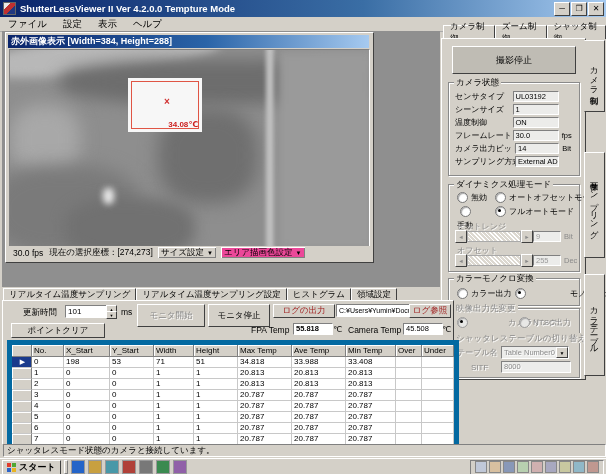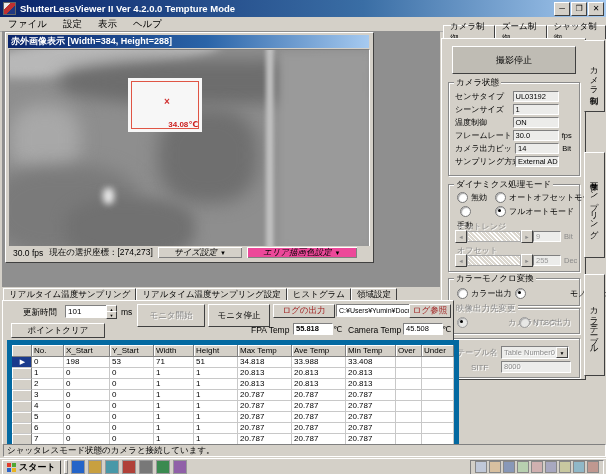--- a/index.html
+++ b/index.html
@@ -30,21 +30,21 @@
   .imgcaption{left:2px;top:2px;width:361px;height:13px;
      background:linear-gradient(90deg,#0a246a,#2a64a8 55%,#a6caf0);
      color:#fff;font-weight:bold;font-size:9px;line-height:13px;padding-left:3px;box-sizing:border-box;white-space:nowrap;}
   .canvas{left:3px;top:16px;width:359px;height:196px;background:#8e8e8e;overflow:hidden;}
   .blob{position:absolute;border-radius:40%;}
   .marker{position:absolute;left:118px;top:28px;width:74px;height:54px;background:#f7f7f7;}
   .marker .rect{position:absolute;left:3px;top:3px;right:3px;bottom:3px;border:1px solid #e05545;}
   .marker .x{position:absolute;left:36px;top:18px;color:#d03030;font-size:10px;font-weight:bold;}
   .marker .temp{position:absolute;right:4px;bottom:3px;color:#cc2020;font-size:8px;font-weight:bold;white-space:nowrap;}
   .imgtoolbar{left:3px;top:213px;width:361px;height:13px;background:#d4d0c8;display:flex;align-items:center;font-size:8.5px;white-space:nowrap;}
-  .tbbtn{height:11px;display:flex;align-items:center;padding:0 16px;margin-left:5px;font-size:8.5px;font-style:italic;}
+  .tbbtn{height:11px;display:flex;align-items:center;padding:0 3px;margin-left:5px;font-size:8.5px;}
   .tbbtn .arr{font-size:6px;margin-left:3px;}
   
   .rtab{height:13px;display:inline-flex;align-items:center;padding:0 6px;font-size:8.5px;
     border:1px solid;border-color:#fff #404040 #808080 #fff;background:#d4d0c8;border-bottom:none;}
   .rpage{left:441px;top:38px;width:143px;height:340px;border:1px solid;border-color:#ffffff #404040 #404040 #ffffff;background:#d4d0c8;}
   .group{position:absolute;border:1px solid #8a8a8a;box-shadow:1px 1px 0 #fff, inset 1px 1px 0 #fff;}
   .gtitle{position:absolute;top:-6px;left:5px;background:#d4d0c8;padding:0 2px;font-size:8.5px;line-height:10px;white-space:nowrap;}
   .frow{position:absolute;display:flex;align-items:center;width:122px;left:6px;height:11px;}
   .frow .lbl{width:60px;font-size:8px;white-space:nowrap;}
   .frow .val{width:44px;height:9px;font-size:7.5px;line-height:9px;padding-left:2px;overflow:hidden;white-space:nowrap;}
@@ -246,20 +246,21 @@
       <span class="radio on dis"></span>
       <span>カメラリンク</span>
     </div>
     <div class="radrow disabled" style="left:70px;top:8px;">
       <span class="radio dis"></span>
       <span>NTSC出力</span>
     </div>
   </div>
 
   <div class="abs group" style="left:448px;top:338px;width:130px;height:38px;">
+    <span class="gtitle disabled">シャッタレステーブルの切り替え</span>
     <div class="abs disabled" style="left:8px;top:8px;font-size:8px;">テーブル名</div>
     <div class="abs sunkgrey" style="left:52px;top:7px;width:66px;height:11px;display:flex;align-items:center;">
       <span class="disabled" style="font-size:7.5px;padding-left:2px;flex:1;overflow:hidden;white-space:nowrap;">Table Number0</span>
       <span class="btn" style="width:10px;height:9px;font-size:5px;">▼</span>
     </div>
     <div class="abs disabled" style="left:22px;top:24px;font-size:8px;">SITF</div>
     <div class="abs sunkgrey disabled" style="left:52px;top:22px;width:66px;height:10px;font-size:7.5px;line-height:10px;padding-left:2px;">8000</div>
   </div>
 
   <div class="vtab" style="top:40px;height:70px;border-left-color:#d4d0c8;">カメラ制御</div>

